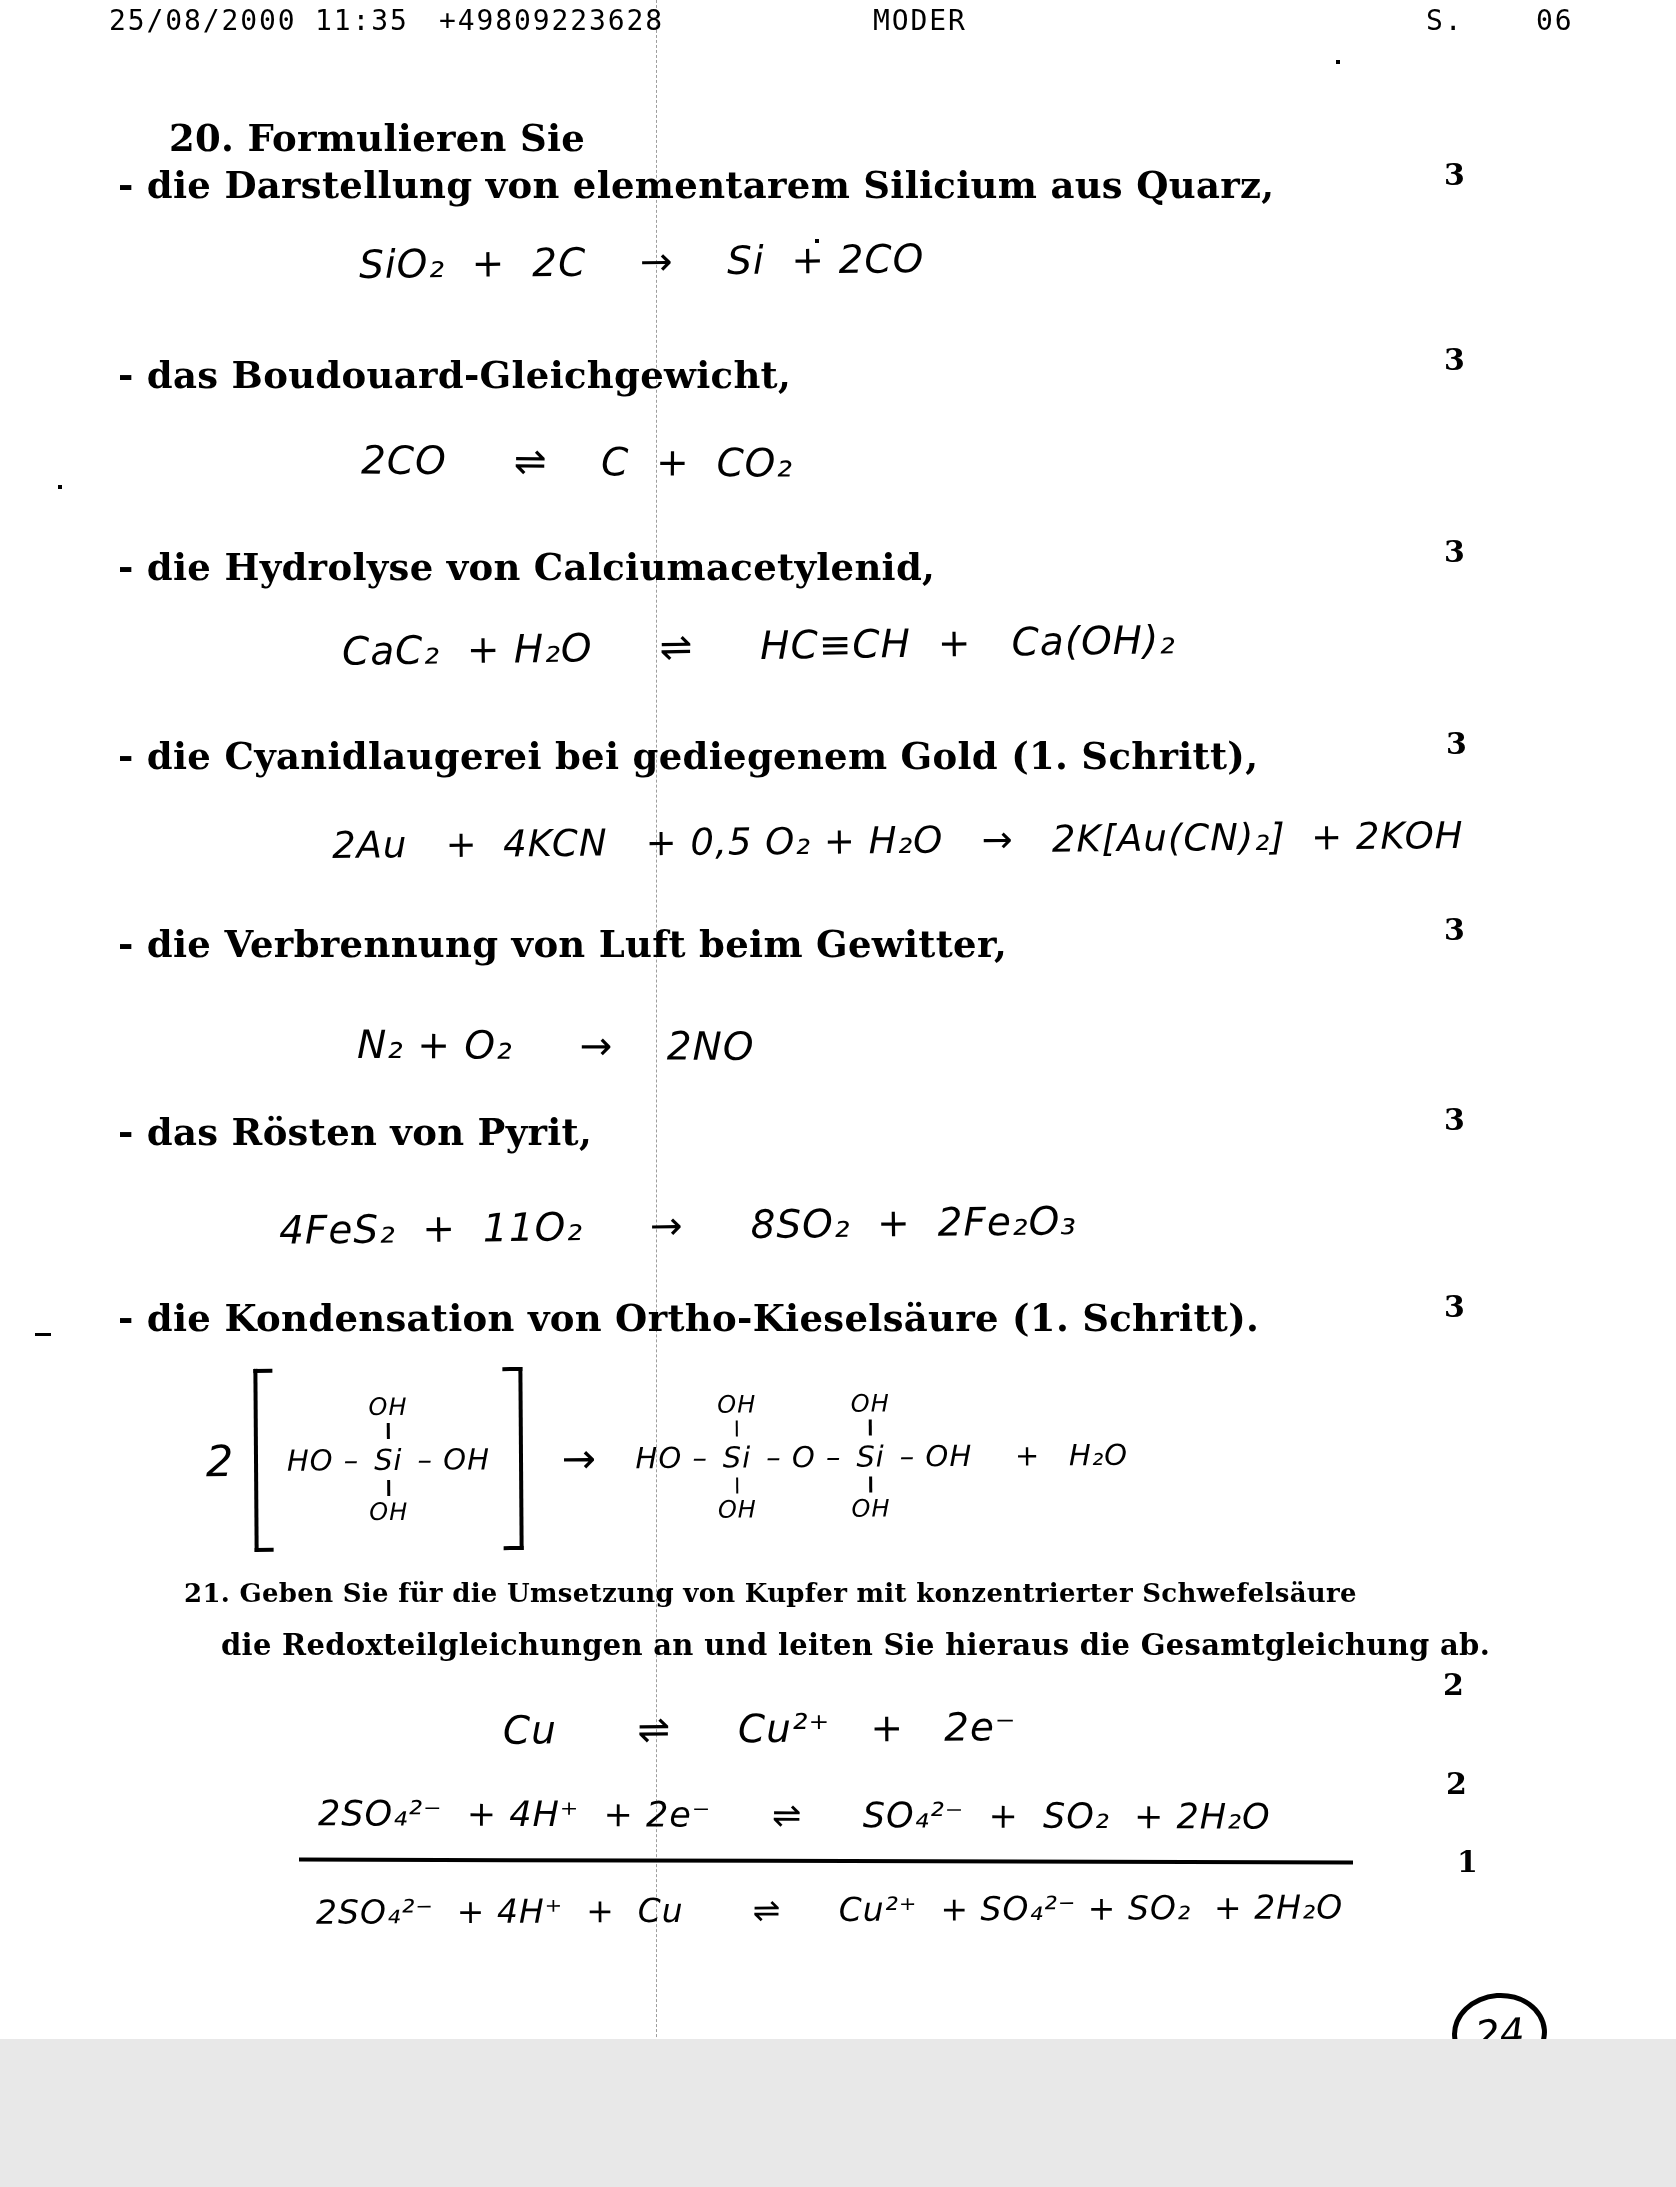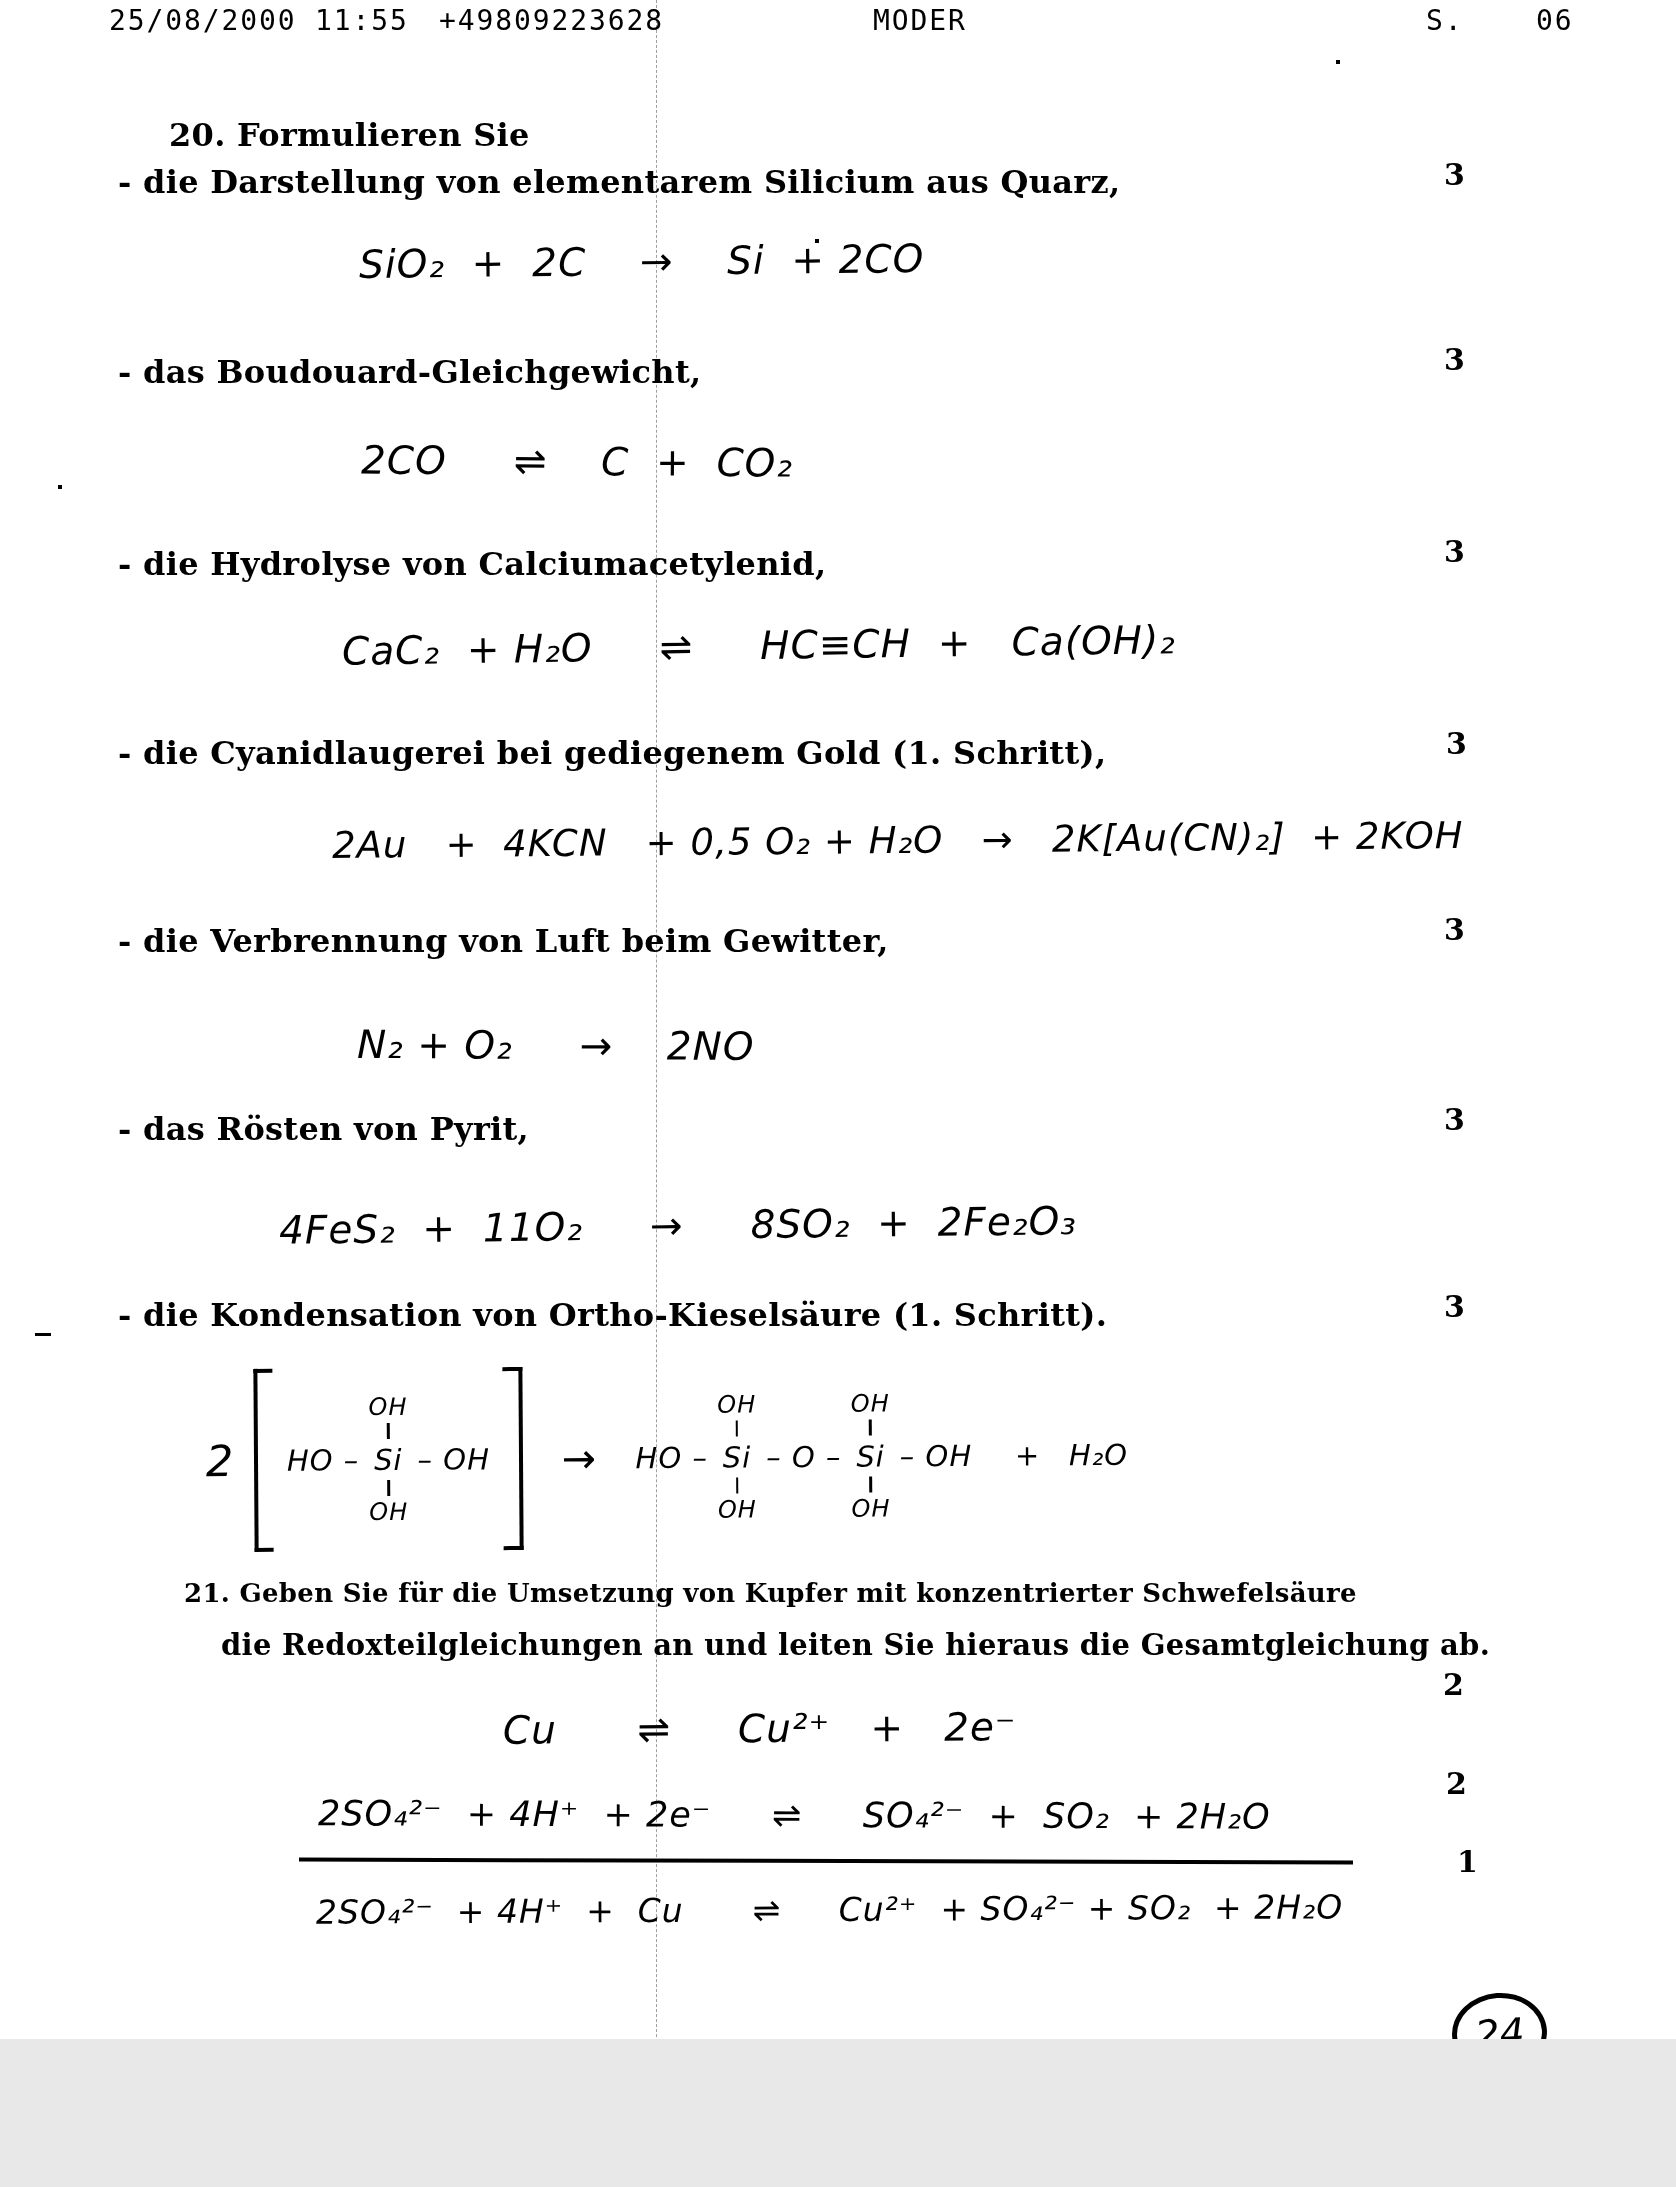--- a/index.html
+++ b/index.html
@@ -11,21 +11,21 @@
   
   .fax {
     position:absolute; top:3.9px;
     font-family:"DejaVu Sans Mono", monospace;
     font-size:28px; letter-spacing:1.9px; color:#000;
   }
   
   .printed {
     position:absolute;
     font-family:"DejaVu Serif", serif;
-    font-size:32px; font-weight:600; letter-spacing:0.3px;
+    font-size:37px; font-weight:600; letter-spacing:0.3px;
     white-space:pre; color:#000;
   }
   .pts {
     position:absolute;
     font-family:"DejaVu Serif", serif;
     font-size:30px; font-weight:700; color:#000;
   }
   
   .hand {
     position:absolute;
@@ -79,21 +79,21 @@
 </head>
 <body>
 
 <div class="page">
 
   <div class="fold"></div>
   <div class="fold-bottom"></div>
 
   <div>
     <span class="fax" style="left:109px">25/08/2000</span>
-    <span class="fax" style="left:315px">11:55</span>
+    <span class="fax" style="left:315px">11:35</span>
     <span class="fax" style="left:439px">+49809223628</span>
     <span class="fax" style="left:873px">MODER</span>
     <span class="fax" style="left:1426px">S.</span>
     <span class="fax" style="left:1536px">06</span>
   </div>
 
   <span class="printed" style="left:169px; top:116px">20. Formulieren Sie</span>
 
   <span class="printed" style="left:118px; top:163px">- die Darstellung von elementarem Silicium aus Quarz,</span>
   <span class="pts" style="left:1444px; top:157px">3</span>

